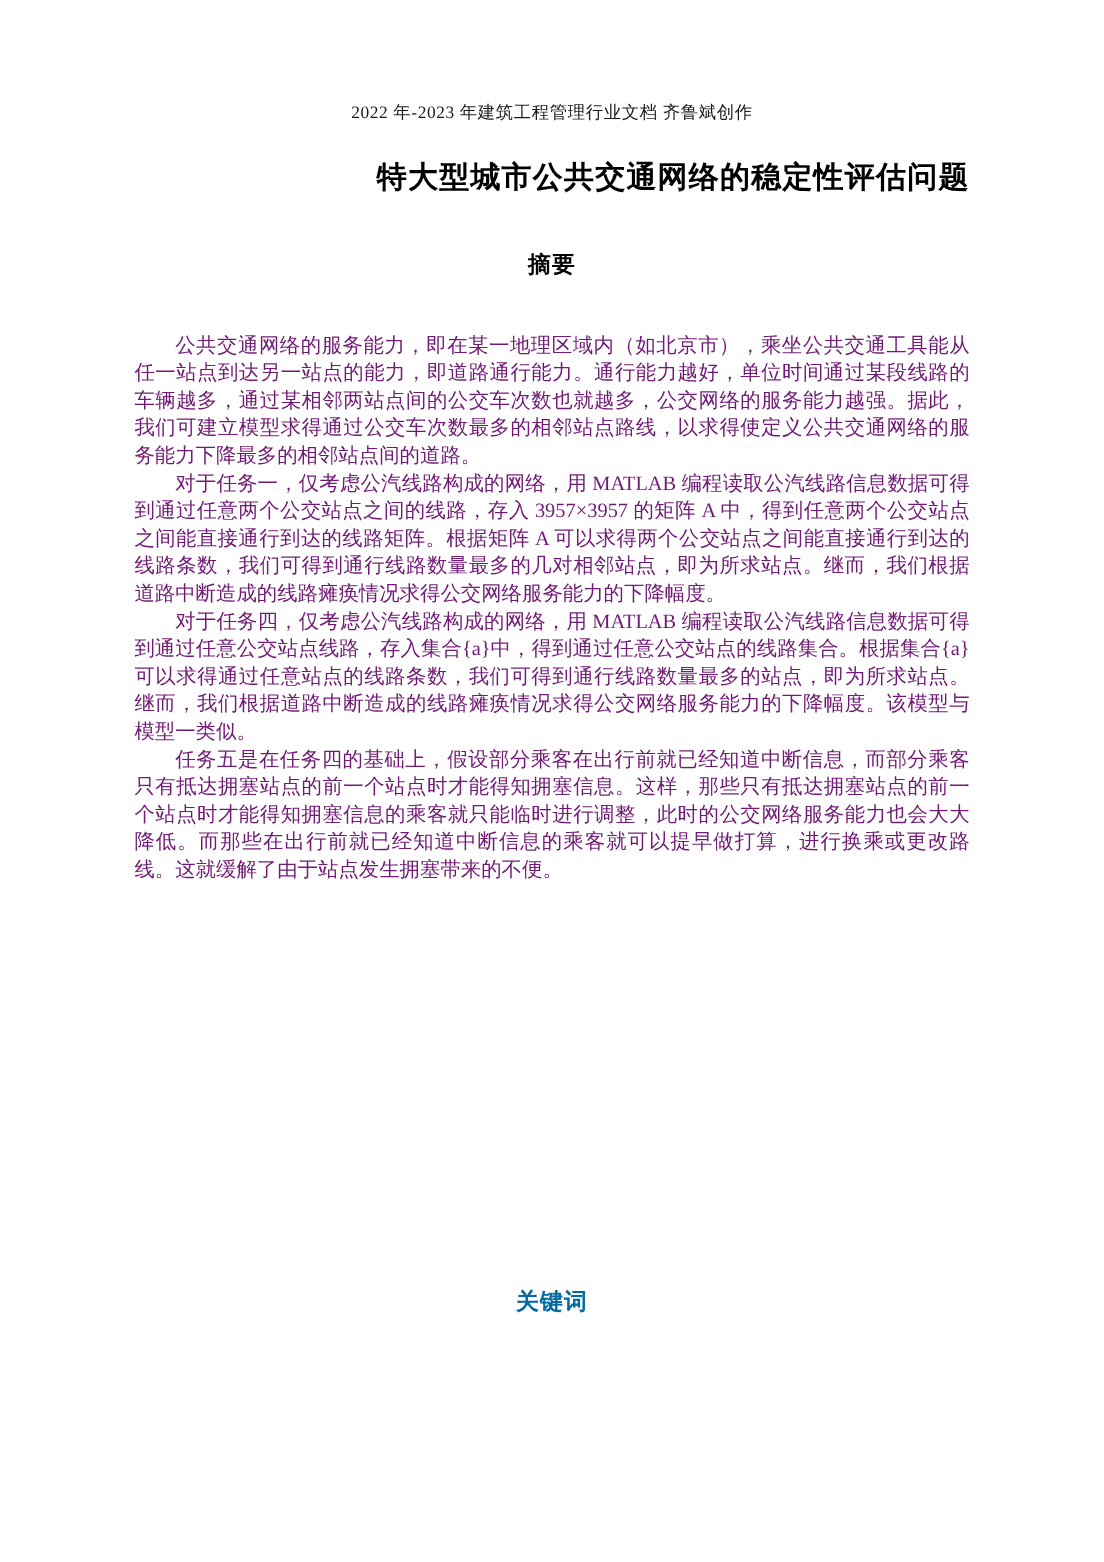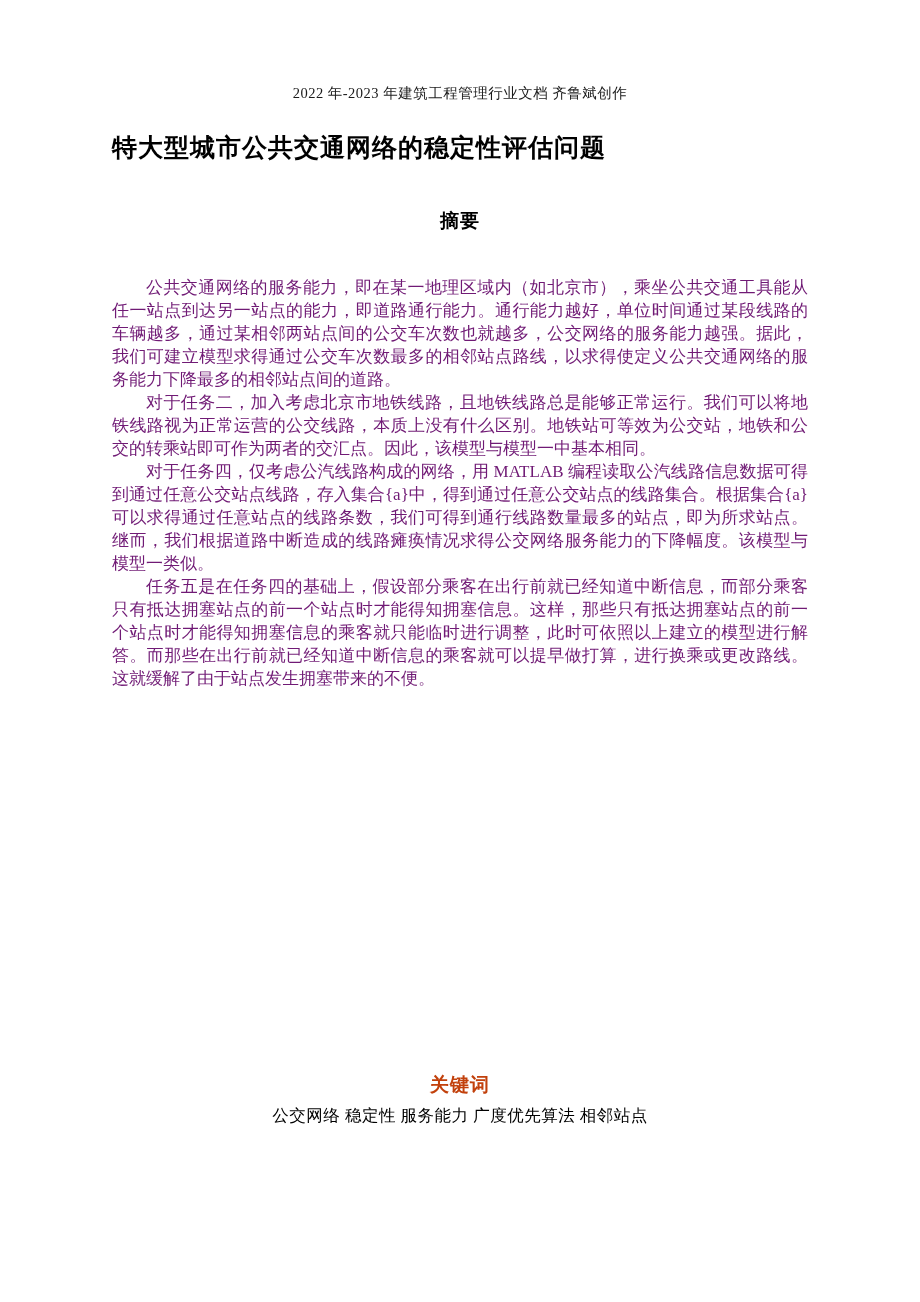--- a/index.html
+++ b/index.html
@@ -22,21 +22,21 @@
     padding: 84px 112px 0 112px;
   }
   .doc-header {
     text-align: center;
     font-size: 14.5px;
     color: #1a1a1a;
     letter-spacing: 0.5px;
   }
   .doc-title {
     margin: 28px 0 12px 0;
-    text-align: left;
+    text-align: right;
     font-family: "Liberation Sans", "DejaVu Sans", sans-serif;
     font-weight: bold;
     font-size: 25px;
     letter-spacing: 1px;
     color: #000000;
   }
   .abstract-heading {
     margin: 44px 0 0 0;
     text-align: center;
     font-family: Liberation Mono, monospace;
@@ -62,21 +62,21 @@
     left: 0;
     right: 0;
     top: 1072px;
     text-align: center;
   }
   .kw-heading {
     font-family: Liberation Sans, sans-serif;
     font-weight: bold;
     font-size: 19px;
     letter-spacing: 1px;
-    color: #c2410c;
+    color: #0369a1;
   }
   .kw-line {
     margin-top: 7px;
     font-size: 16.5px;
     color: #000000;
     letter-spacing: 0.5px;
   }
 </style>
 </head>
 <body>
@@ -84,23 +84,22 @@
 <div class="page">
   <div class="content">
     <div class="doc-header">2022 年-2023 年建筑工程管理行业文档 齐鲁斌创作</div>
 
     <h1 class="doc-title">特大型城市公共交通网络的稳定性评估问题</h1>
 
     <h2 class="abstract-heading">摘要</h2>
 
     <div class="body-text">
       <p>公共交通网络的服务能力，即在某一地理区域内（如北京市），乘坐公共交通工具能从任一站点到达另一站点的能力，即道路通行能力。通行能力越好，单位时间通过某段线路的车辆越多，通过某相邻两站点间的公交车次数也就越多，公交网络的服务能力越强。据此，我们可建立模型求得通过公交车次数最多的相邻站点路线，以求得使定义公共交通网络的服务能力下降最多的相邻站点间的道路。</p>
-      <p>对于任务二，加入考虑北京市地铁线路，且地铁线路总是能够正常运行。我们可以将地铁线路视为正常运营的公交线路，本质上没有什么区别。地铁站可等效为公交站，地铁和公交的转乘站即可作为两者的交汇点。因此，该模型与模型一中基本相同。</p>
+      <p>对于任务一，仅考虑公汽线路构成的网络，用 MATLAB 编程读取公汽线路信息数据可得到通过任意两个公交站点之间的线路，存入 3957×3957 的矩阵 A 中，得到任意两个公交站点之间能直接通行到达的线路矩阵。根据矩阵 A 可以求得两个公交站点之间能直接通行到达的线路条数，我们可得到通行线路数量最多的几对相邻站点，即为所求站点。继而，我们根据道路中断造成的线路瘫痪情况求得公交网络服务能力的下降幅度。</p>
       <p>对于任务四，仅考虑公汽线路构成的网络，用 MATLAB 编程读取公汽线路信息数据可得到通过任意公交站点线路，存入集合{a}中，得到通过任意公交站点的线路集合。根据集合{a}可以求得通过任意站点的线路条数，我们可得到通行线路数量最多的站点，即为所求站点。继而，我们根据道路中断造成的线路瘫痪情况求得公交网络服务能力的下降幅度。该模型与模型一类似。</p>
-      <p>任务五是在任务四的基础上，假设部分乘客在出行前就已经知道中断信息，而部分乘客只有抵达拥塞站点的前一个站点时才能得知拥塞信息。这样，那些只有抵达拥塞站点的前一个站点时才能得知拥塞信息的乘客就只能临时进行调整，此时可依照以上建立的模型进行解答。而那些在出行前就已经知道中断信息的乘客就可以提早做打算，进行换乘或更改路线。这就缓解了由于站点发生拥塞带来的不便。</p>
+      <p>任务五是在任务四的基础上，假设部分乘客在出行前就已经知道中断信息，而部分乘客只有抵达拥塞站点的前一个站点时才能得知拥塞信息。这样，那些只有抵达拥塞站点的前一个站点时才能得知拥塞信息的乘客就只能临时进行调整，此时的公交网络服务能力也会大大降低。而那些在出行前就已经知道中断信息的乘客就可以提早做打算，进行换乘或更改路线。这就缓解了由于站点发生拥塞带来的不便。</p>
     </div>
   </div>
 
   <div class="keywords-section">
     <div class="kw-heading">关键词</div>
-    <div class="kw-line">公交网络 稳定性 服务能力 广度优先算法 相邻站点</div>
   </div>
 </div>
 
 </body></html>

